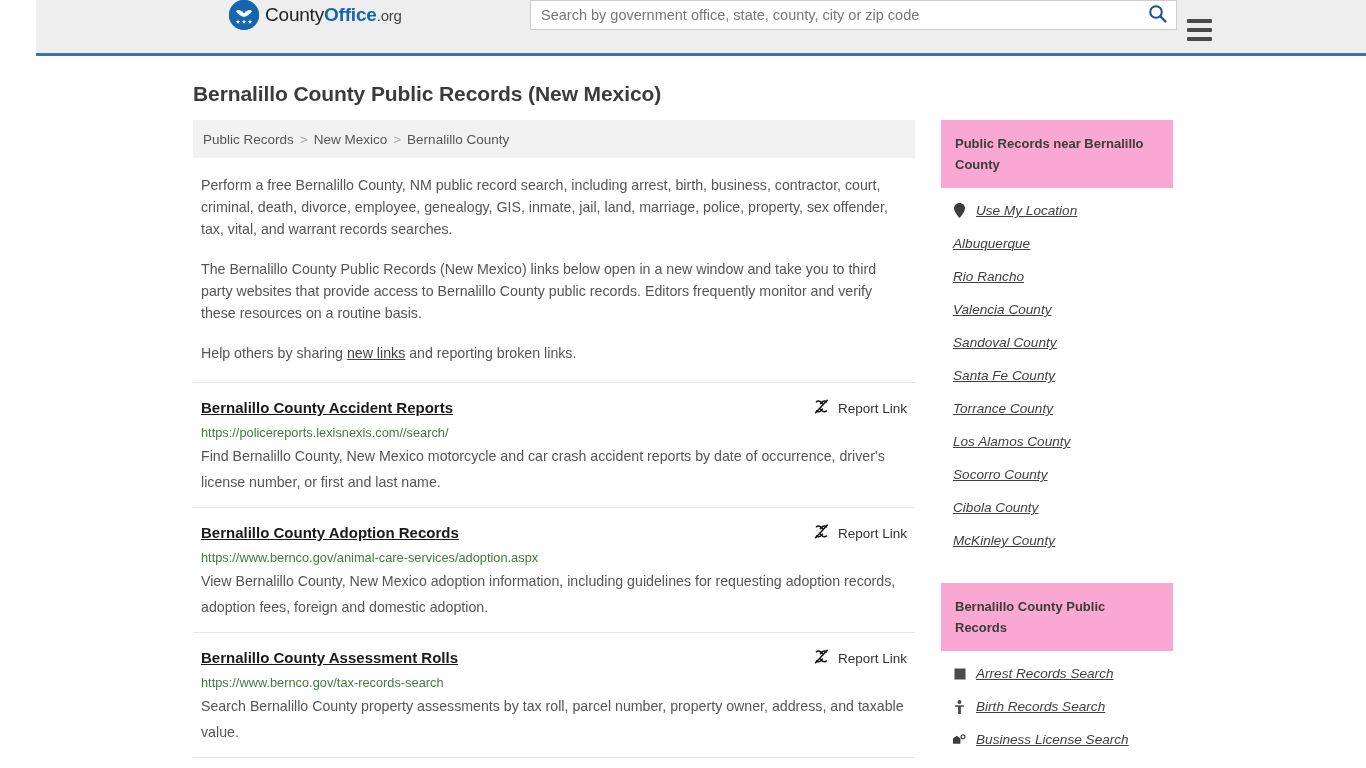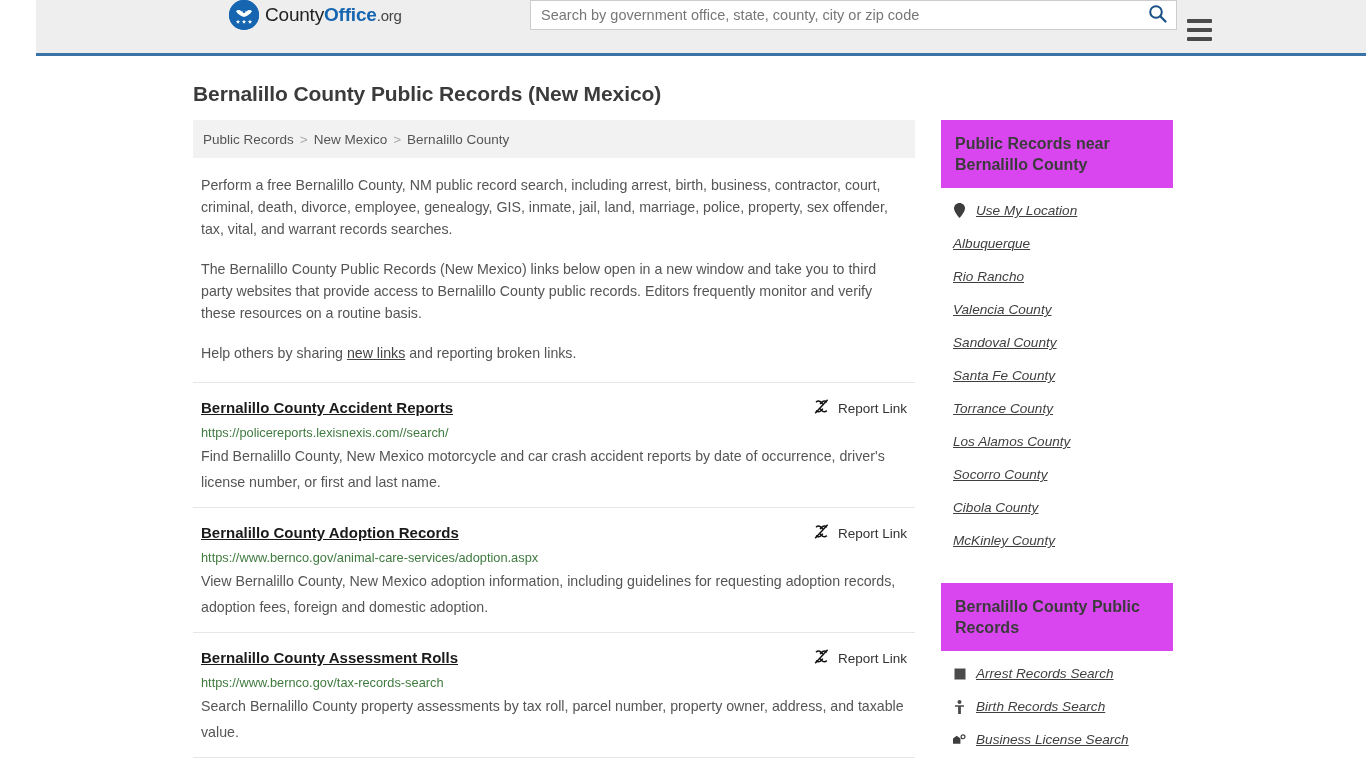--- a/index.html
+++ b/index.html
@@ -180,23 +180,23 @@
   }
   .result-desc {
     font-size: 14.2px;
     line-height: 26px;
     color: #555555;
     margin-top: 3px;
   }
 
   
   .panel-head {
-    background: #d946ef;
+    background: #f9a8d4;
     padding: 13px 14px;
-    font-size: 16px;
+    font-size: 13px;
     font-weight: bold;
     color: #3b3b3b;
     line-height: 21px;
   }
   .panel-list { padding: 6px 0 10px 0; }
   .panel-row {
     display: flex;
     align-items: center;
     gap: 10px;
     padding: 9px 14px 9px 12px;

